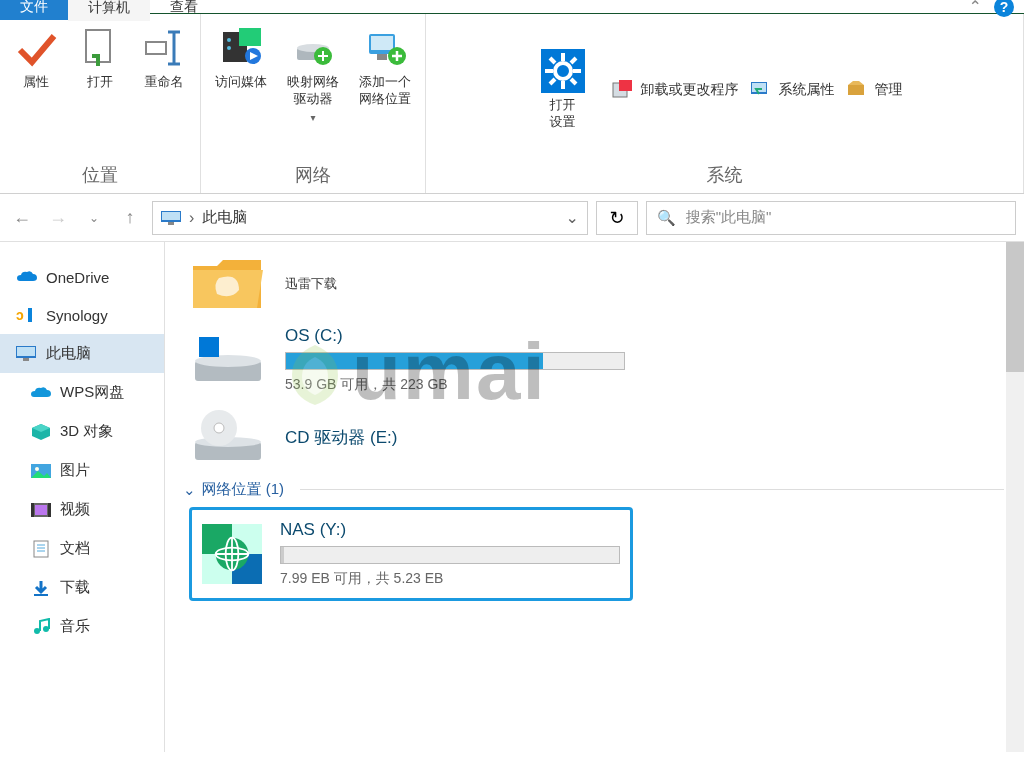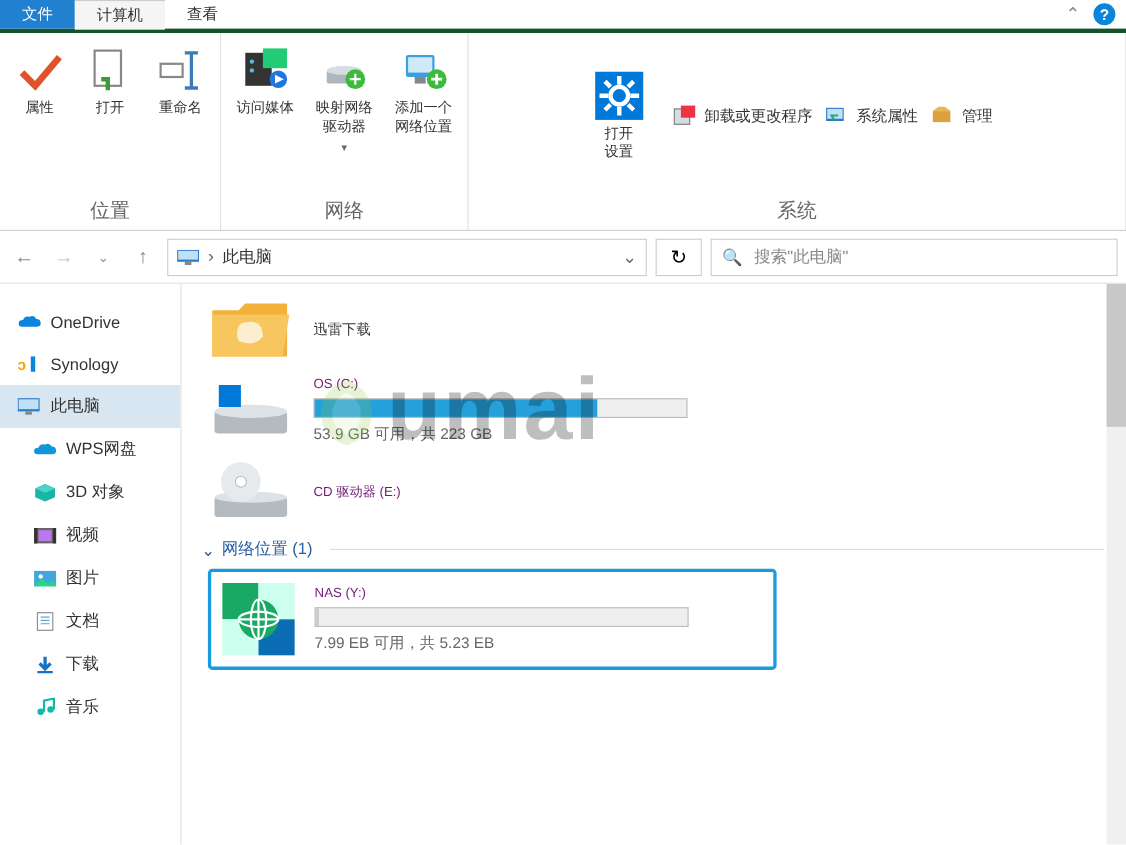--- a/index.html
+++ b/index.html
@@ -1,18 +1,18 @@
 <!DOCTYPE html>
 <html><head>
 <meta charset="utf-8">
 <style>
 * { margin: 0; padding: 0; box-sizing: border-box; font-family: "Microsoft YaHei", "Segoe UI", sans-serif; }
 body { width: 1024px; height: 768px; background: #fff; overflow: hidden; position: relative; }
 
-.tabs { display: flex; align-items: center; height: 30px; background: #fff; border-bottom: 4px solid #14532d; }
+.tabs { display: flex; align-items: center; height: 14px; background: #fff; border-bottom: 1px solid #14532d; }
 .tab { padding: 4px 20px; font-size: 14px; color: #333; cursor: pointer; }
 .tab.file { background: #2180cf; color: #fff; }
 .tab.active { background: #f5f5f5; border-top: 2px solid #ccc; }
 .tabs-right { margin-left: auto; display: flex; align-items: center; gap: 12px; padding-right: 10px; }
 .help-icon { width: 20px; height: 20px; border-radius: 50%; background: #0b84db; color: #fff; display: flex; align-items: center; justify-content: center; font-size: 14px; font-weight: bold; }
 
 .ribbon { display: flex; height: 180px; background: #fff; border-bottom: 1px solid #d0d0d0; }
 .ribbon-group { display: flex; flex-direction: column; align-items: center; border-right: 1px solid #e0e0e0; padding: 8px 10px 4px; }
 .ribbon-items { display: flex; gap: 12px; flex: 1; align-items: flex-start; }
 .ribbon-item { display: flex; flex-direction: column; align-items: center; gap: 4px; cursor: pointer; padding: 4px; }
@@ -39,27 +39,27 @@
 .side-item.sel { background: #d8e6f2; }
 .side-icn { width: 22px; height: 18px; flex-shrink: 0; }
 
 .content { flex: 1; position: relative; overflow: hidden; padding: 10px 20px 0 24px; }
 .folder-item { display: flex; align-items: center; gap: 18px; margin-bottom: 10px; }
 .folder-icn { width: 78px; height: 64px; }
 .folder-name { font-size: 13px; color: #333; }
 .drive-item { display: flex; gap: 18px; margin-bottom: 14px; align-items: center; }
 .drive-icn { width: 78px; height: 58px; }
 .drive-info { display: flex; flex-direction: column; gap: 6px; }
-.drive-name { font-size: 12px; color: #701a75; }
+.drive-name { font-size: 17px; color: #0c4a6e; }
 .drive-bar { width: 340px; height: 18px; border: 1px solid #bbb; background: #eee; position: relative; }
 .drive-bar-fill { height: 100%; background: #26a0da; }
 .drive-text { font-size: 14px; color: #666; }
 .section-hdr { display: flex; align-items: center; gap: 6px; font-size: 15px; color: #2860a0; margin: 8px 0 8px -6px; cursor: pointer; }
 .section-hdr::after { content: ""; flex: 1; height: 1px; background: #ddd; margin-left: 10px; }
-.net-item { display: flex; gap: 18px; border: 3px solid #1b9ae0; border-radius: 4px; padding: 10px; width: 517px; align-items: center; }
+.net-item { display: flex; gap: 18px; border: 3px solid #1b9ae0; border-radius: 4px; padding: 10px; width: 444px; align-items: center; }
 .net-icn { width: 66px; height: 66px; }
 .scrollbar { position: absolute; right: 0; top: 0; width: 18px; height: 100%; background: #f0f0f0; }
 .scroll-thumb { width: 100%; height: 130px; background: #c8c8c8; }
 
 .watermark { position: absolute; left: 270px; top: 326px; font-size: 80px; font-weight: 700; color: #000; opacity: 0.25; letter-spacing: 2px; pointer-events: none; z-index: 50; display: flex; align-items: center; }
 .watermark svg { width: 90px; height: 90px; margin-right: -8px; }
 </style>
 </head>
 <body>
 
@@ -257,34 +257,34 @@
       </div>
     <div class="side-item indent">
         <svg class="side-icn" viewBox="0 0 22 18">
           <path d="M11 1 L20 5 L20 13 L11 17 L2 13 L2 5 Z" fill="#1bb5a8"></path>
           <path d="M11 1 L20 5 L11 9 L2 5 Z" fill="#4ad4c7"></path>
         </svg>
         <span>3D 对象</span>
       </div>
     <div class="side-item indent">
         <svg class="side-icn" viewBox="0 0 22 18">
+          <rect x="1" y="2" width="20" height="14" fill="#42a5e0"></rect>
+          <circle cx="7" cy="7" r="2" fill="#ffe"></circle>
+          <path d="M1 16 L8 9 L14 14 L17 11 L21 16 Z" fill="#2d7"></path>
+        </svg>
+        <span>图片</span>
+      </div>
+    <div class="side-item indent">
+        <svg class="side-icn" viewBox="0 0 22 18">
           <rect x="1" y="2" width="20" height="14" fill="#666"></rect>
           <rect x="1" y="2" width="3" height="14" fill="#333"></rect>
           <rect x="18" y="2" width="3" height="14" fill="#333"></rect>
           <rect x="5" y="4" width="12" height="10" fill="#b7e"></rect>
         </svg>
         <span>视频</span>
-      </div>
-    <div class="side-item indent">
-        <svg class="side-icn" viewBox="0 0 22 18">
-          <rect x="1" y="2" width="20" height="14" fill="#42a5e0"></rect>
-          <circle cx="7" cy="7" r="2" fill="#ffe"></circle>
-          <path d="M1 16 L8 9 L14 14 L17 11 L21 16 Z" fill="#2d7"></path>
-        </svg>
-        <span>图片</span>
       </div>
     <div class="side-item indent">
         <svg class="side-icn" viewBox="0 0 22 18">
           <rect x="4" y="1" width="14" height="16" fill="#fff" stroke="#888"></rect>
           <line x1="7" y1="5" x2="15" y2="5" stroke="#5ad"></line>
           <line x1="7" y1="8" x2="15" y2="8" stroke="#5ad"></line>
           <line x1="7" y1="11" x2="15" y2="11" stroke="#5ad"></line>
         </svg>
         <span>文档</span>
       </div>

